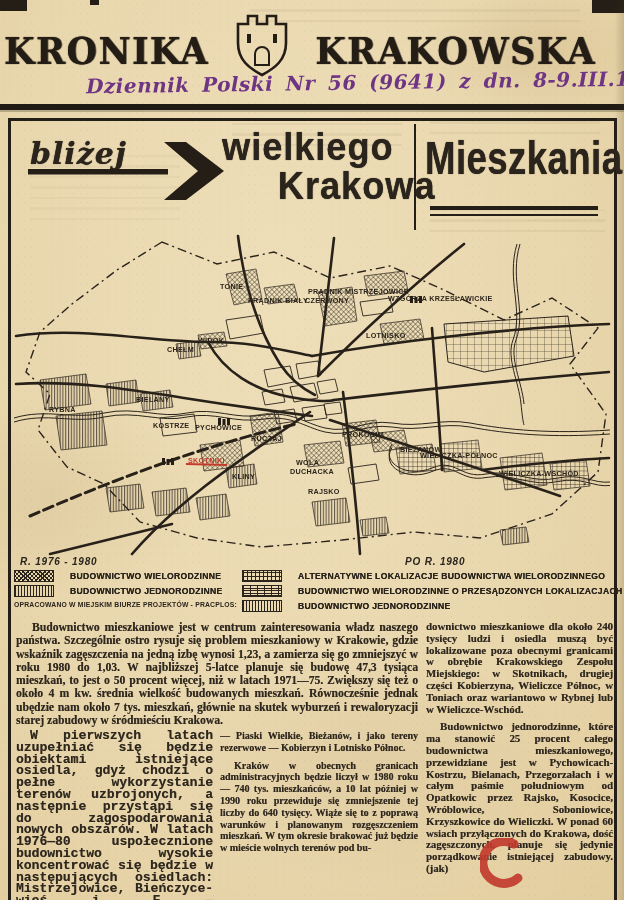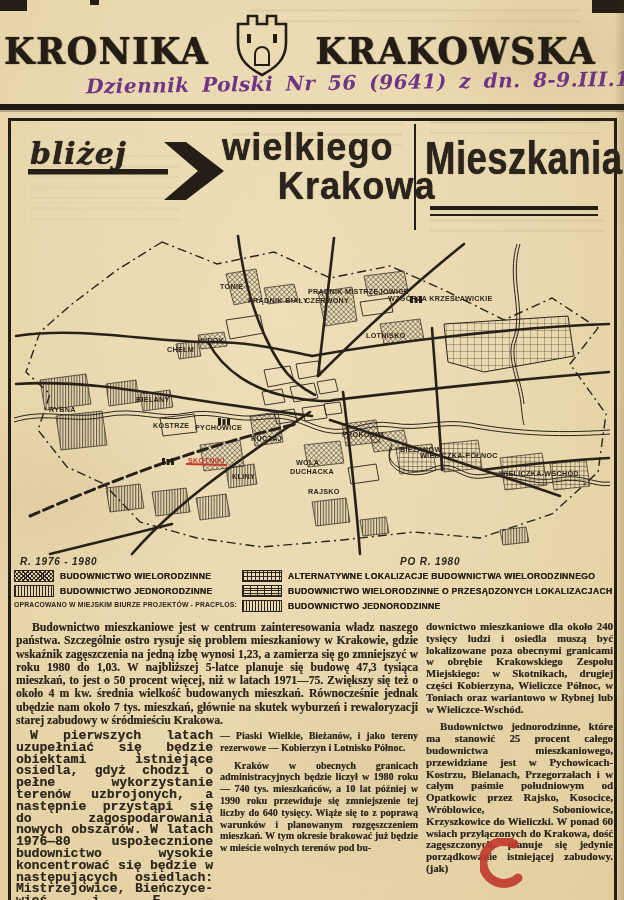--- a/index.html
+++ b/index.html
@@ -67,21 +67,21 @@
   .riv{stroke:#2b241c;stroke-width:1;fill:none;}
   .blk{fill:none;stroke:#2b241c;stroke-width:0.9;}
   .boundary{fill:none;stroke:#2b241c;stroke-width:1.4;stroke-dasharray:9 4 2 4;}
 
   
   .legend{position:absolute;left:14px;top:556px;width:598px;display:flex;z-index:2;
     font-family:"Liberation Sans", sans-serif;color:#2a241c;}
   .leg-col.left{width:228px;flex:0 0 auto;}
   .leg-col.right{flex:1;text-align:center;}
   .leg-header{font-size:10px;font-weight:bold;letter-spacing:.8px;margin:0 0 3px 6px;font-style:italic;}
-  .leg-row{display:flex;align-items:center;gap:6px;margin:3px 0;}
+  .leg-row{display:flex;align-items:center;gap:16px;margin:3px 0;}
   .sw{width:38px;height:10px;border:1px solid #2a241c;flex:0 0 auto;}
   .sw.crosshatch{background-image:
     repeating-linear-gradient(45deg,#2a241c 0 1px,transparent 1px 3px),
     repeating-linear-gradient(135deg,#2a241c 0 1px,transparent 1px 3px);}
   .sw.vlines{background-image:repeating-linear-gradient(90deg,#2a241c 0 1px,transparent 1px 3px);}
   .sw.hgrid{background-image:
     repeating-linear-gradient(0deg,#2a241c 0 1px,transparent 1px 2.5px),
     repeating-linear-gradient(90deg,#2a241c 0 1px,transparent 1px 7px);}
   .sw.lightgrid{background-image:
     repeating-linear-gradient(0deg,#2a241c 0 1px,transparent 1px 4px),

